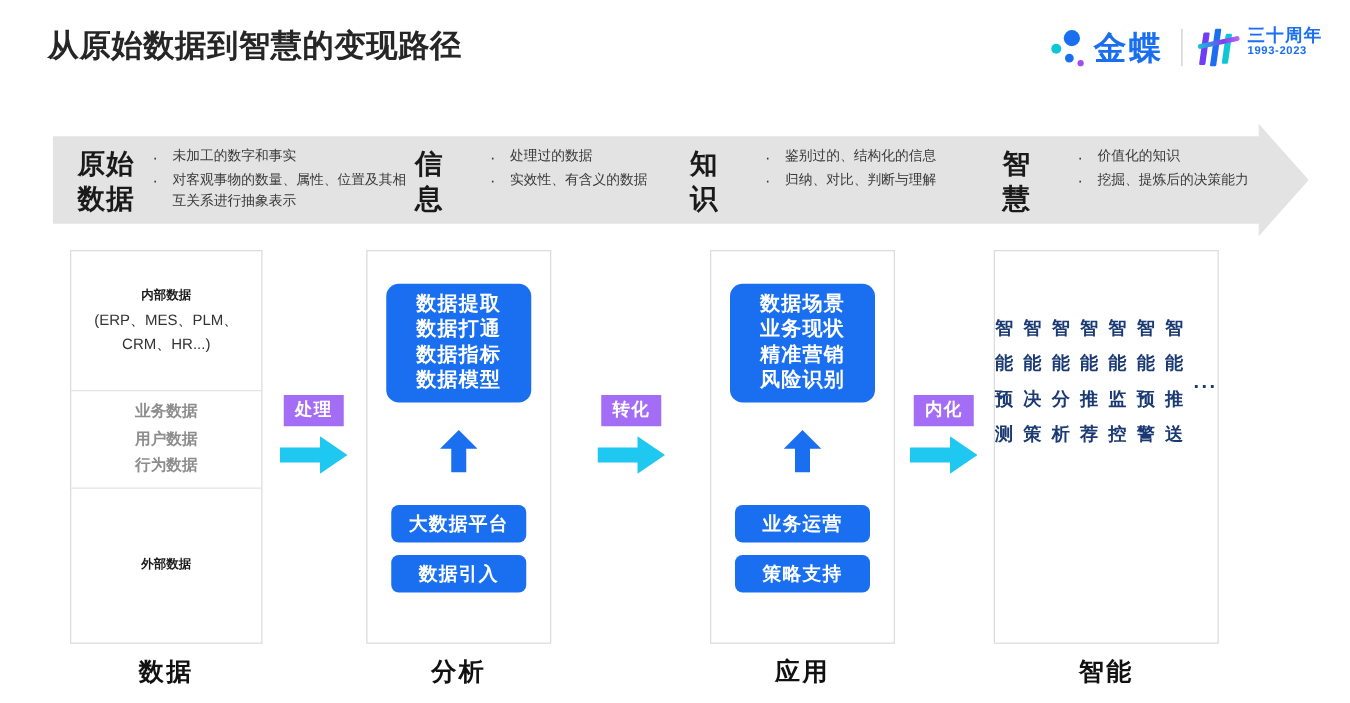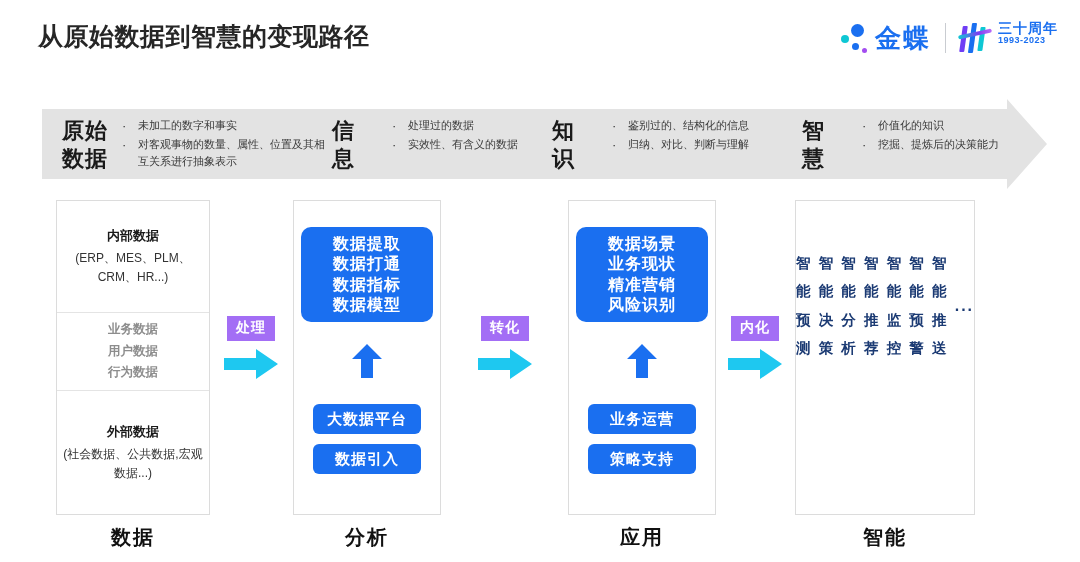--- a/index.html
+++ b/index.html
@@ -79,31 +79,31 @@
     box-sizing:border-box;
   }
   .col1{left:56px;width:154px;height:315px;}
   .col2{left:293px;width:148px;height:315px;}
   .col3{left:568px;width:148px;height:315px;}
   .col4{left:795px;width:180px;height:315px;}
 
   .seg{box-sizing:border-box;display:flex;flex-direction:column;
        align-items:center;justify-content:center;text-align:center;}
   .seg-div{border-bottom:1px solid #e4e4e4;}
-  .seg-title{font-size:13px;font-weight:bold;color:#1a1a1a;margin-bottom:4px;}
+  .seg-title{font-size:10px;font-weight:bold;color:#1a1a1a;margin-bottom:4px;}
   .seg-sub{font-size:12px;color:#333;line-height:1.55;}
   .seg-gray{font-size:12.5px;font-weight:bold;color:#8d8d8d;line-height:1.75;}
 
   .bluebox{
     background:#1a6ff0;color:#fff;border-radius:10px;
     font-size:16px;font-weight:bold;line-height:1.28;
     display:flex;flex-direction:column;align-items:center;justify-content:center;
     letter-spacing:1px;
   }
-  .bluebox-main{width:132px;height:95px;margin:26px auto 0 auto;}
+  .bluebox-main{width:116px;height:95px;margin:26px auto 0 auto;}
   .pillbox{
     background:#1a6ff0;color:#fff;border-radius:6px;
     font-size:15px;font-weight:bold;
     width:108px;height:30px;margin:0 auto 10px auto;
     display:flex;align-items:center;justify-content:center;letter-spacing:1px;
   }
   .up-arrow{
     width:100%;display:flex;justify-content:center;margin:22px 0 26px 0;
   }
   .up-arrow svg{display:block;}
@@ -243,21 +243,20 @@
     <div class="seg-title">内部数据</div>
     <div class="seg-sub" style="padding:0 10px;">(ERP、MES、PLM、CRM、HR...)</div>
   </div>
   <div class="seg seg-div" style="height:78px;">
     <div class="seg-gray">业务数据</div>
     <div class="seg-gray">用户数据</div>
     <div class="seg-gray">行为数据</div>
   </div>
   <div class="seg" style="height:123px;">
     <div class="seg-title">外部数据</div>
-    <div class="seg-sub" style="padding:0 6px;">(社会数据、公共数据,宏观数据...)</div>
   </div>
 </div>
 
 <div class="col col2">
   <div class="bluebox bluebox-main">
     <div>数据提取</div>
     <div>数据打通</div>
     <div>数据指标</div>
     <div>数据模型</div>
   </div>

